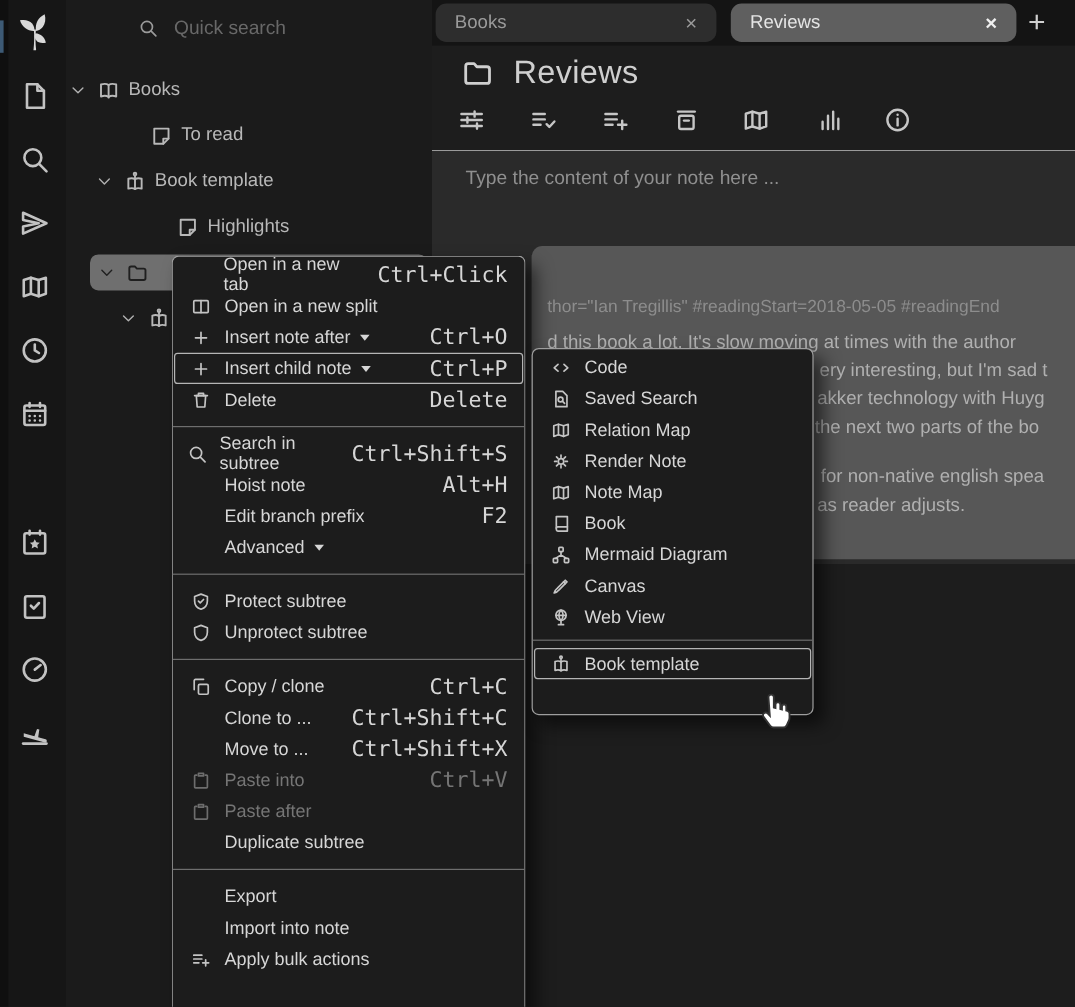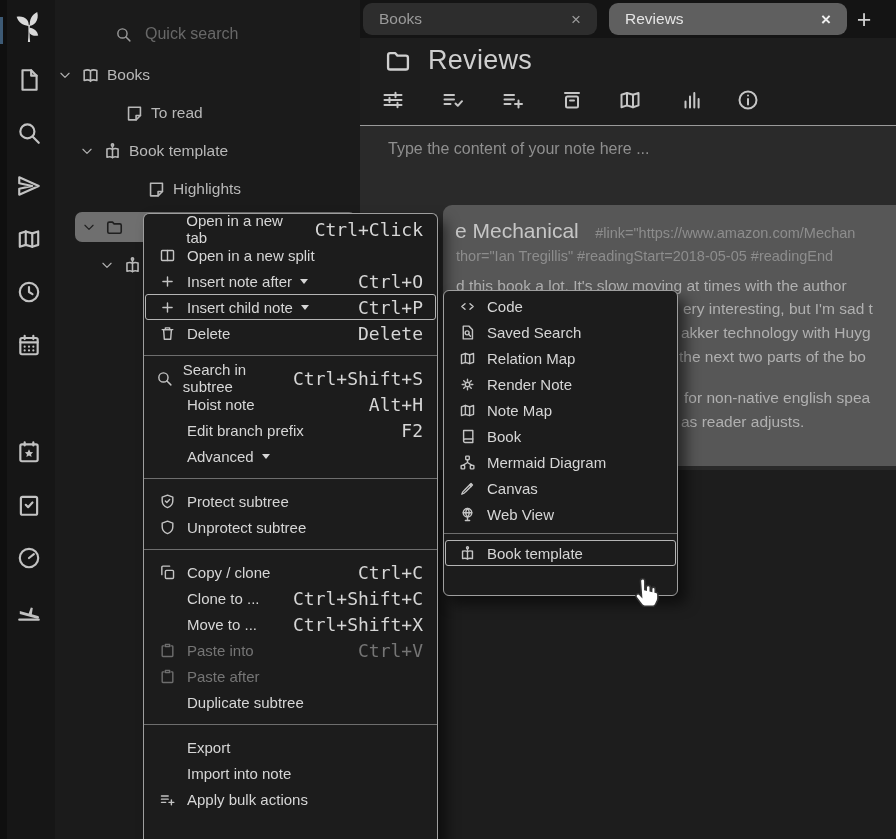--- a/index.html
+++ b/index.html
@@ -15,21 +15,21 @@
 
   
   .launcher { position:absolute; left:0; top:0; width:55px; height:839px; background:#161616; }
   .edge-strip { position:absolute; left:0; top:0; width:7px; height:839px; background:#0f0f0f; }
   .edge-accent { position:absolute; left:0; top:17px; width:3px; height:27px; background:#3d5a75; }
   .logo { position:absolute; left:10px; top:8px; width:38px; height:38px; color:#d9d9d9; }
   .lbtn { position:absolute; left:16px; width:26px; height:26px; color:#c2c2c2; }
 
   
   .tree-pane { position:absolute; left:55px; top:0; width:305px; height:839px; background:#1b1b1b; }
-  .qsearch { position:absolute; left:60px; top:15px; width:290px; height:28px; display:flex; align-items:flex-end; color:#686868; }
+  .qsearch { position:absolute; left:60px; top:15px; width:290px; height:28px; display:flex; align-items:flex-start; color:#686868; }
   .qsearch .qico { color:#9a9a9a; margin-right:13px; }
   .qsearch .qtxt { font-size:16px; }
   .trow { position:absolute; height:30px; display:flex; align-items:center; color:#b8b8b8; font-size:15.5px; }
   .trow .chev { width:14px; height:14px; margin-right:9px; color:#b0b0b0; }
   .trow .ticon { width:19px; height:19px; margin-right:7px; }
   .trow.selected { background:#6f6f6f; border-radius:7px; color:#1f1f1f; }
   .trow.selected .chev, .trow.selected .ticon { color:#1f1f1f; }
 
   
   .content { position:absolute; left:360px; top:0; width:536px; height:839px; background:#1d1d1d; }
@@ -315,24 +315,20 @@
         <path d="M12 7.6h.01"></path>
       </svg>
   </span>
 </div>
 <div class="ribbon-divider"></div>
 
 <div class="editor"></div>
 <div class="placeholder">Type the content of your note here ...</div>
 
 <div class="card">
-  <div class="cline" style="left:12px; top:14px;">
-    <span class="card-title">e Mechanical</span>
-    <span class="card-attr" style="margin-left:12px;">#link="https://www.amazon.com/Mechan</span>
-  </div>
   <div class="cline card-attr" style="left:13px; top:43px;">thor="Ian Tregillis" #readingStart=2018-05-05 #readingEnd</div>
   <div class="cline card-body" style="left:13px; top:72px;">d this book a lot. It's slow moving at times with the author</div>
   <div class="cline card-body" style="left:240px; top:95px;">ery interesting, but I'm sad t</div>
   <div class="cline card-body" style="left:238px; top:119px;">akker technology with Huyg</div>
   <div class="cline card-body" style="left:236px; top:143px;">the next two parts of the bo</div>
   <div class="cline card-body" style="left:241px; top:184px;">for non-native english spea</div>
   <div class="cline card-body" style="left:238px; top:208px;">as reader adjusts.</div>
 </div>
 
 <div class="menu" id="context-menu">

